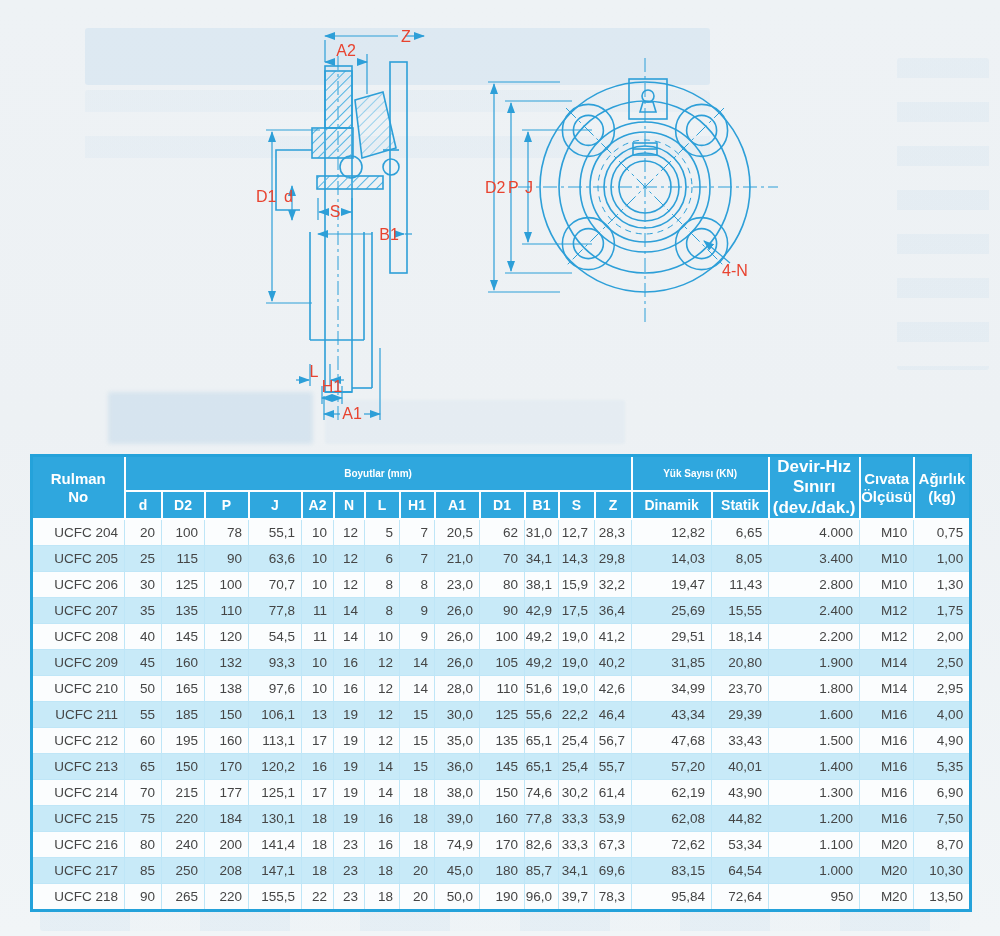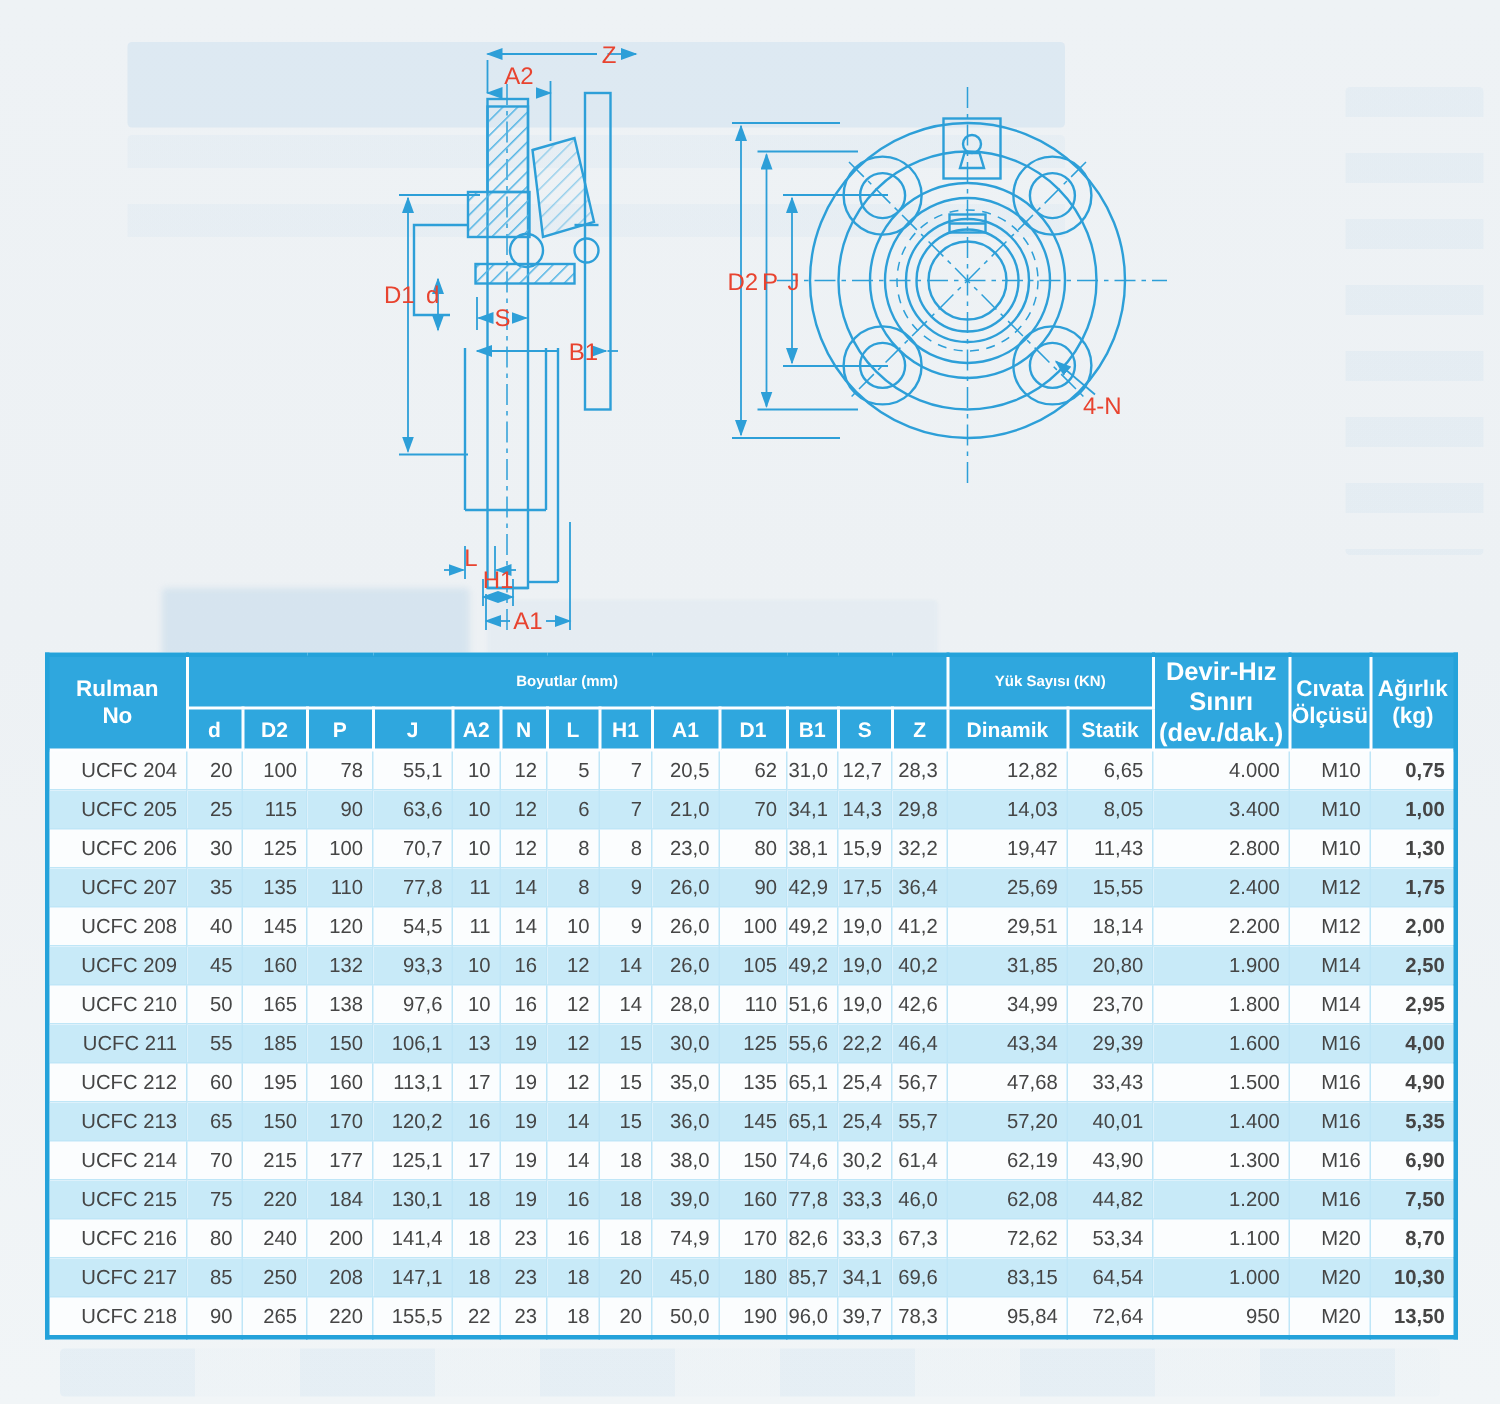--- a/index.html
+++ b/index.html
@@ -14,36 +14,36 @@
   .g-right{left:897px;top:58px;width:92px;height:312px;
      background:repeating-linear-gradient(180deg,rgba(175,208,232,.14) 0 20px,rgba(175,208,232,0) 20px 44px);}
   .g-logo{left:108px;top:392px;width:205px;height:52px;background:rgba(150,195,225,.26);filter:blur(2px);}
   .g-mid{left:325px;top:400px;width:300px;height:44px;background:rgba(170,205,232,.12);filter:blur(1px);}
   .g-bottom{left:40px;top:899px;width:920px;height:32px;
      background:repeating-linear-gradient(90deg,rgba(170,205,232,.16) 0 90px,rgba(170,205,232,.04) 90px 160px);}
   
   svg.drawing{position:absolute;left:0;top:0;}
   .dim-label{font:16px "Liberation Sans",sans-serif;fill:#e8432f;}
   
-  table.spec{position:absolute;left:30px;top:435px;width:939px;table-layout:fixed;
+  table.spec{position:absolute;left:30px;top:454px;width:939px;table-layout:fixed;
              border-collapse:collapse;border:3px solid #24a2da;background:#fbfdfe;}
   table.spec th{background:#2fa7de;color:#fff;font-weight:bold;border:2px solid #fdfeff;
                 text-align:center;vertical-align:middle;padding:0;}
   th.main{font-size:10px;height:32px;}
   th.tall{font-size:15px;white-space:pre-line;line-height:1.15;}
   th.devirh{font-size:17px;white-space:pre-line;line-height:1.2;margin-left:18px;}
   th.sub{background:#4cb4e4;font-size:14px;height:26px;}
   table.spec td{border:1px solid #bfe6f7;font-size:13.5px;color:#454545;text-align:right;
                 padding:0 6px 0 0;height:25px;white-space:nowrap;overflow:hidden;}
   tr.alt td{background:#c8eaf8;}
   td.name{text-align:left;font-weight:normal;color:#141414;font-size:14.5px;padding:0 0 0 6px;}
   td.load{padding-right:12px;}
   td.devir{padding-right:15px;}
   td.civ{padding-right:17px;}
-  td.agr{padding-right:9px;font-weight:bold;}
+  td.agr{padding-right:9px;}
 </style>
 </head>
 <body>
 
 <div class="page">
 
   <div class="ghost g-top"></div>
   <div class="ghost g-toprows"></div>
   <div class="ghost g-right"></div>
   <div class="ghost g-logo"></div>
@@ -491,21 +491,21 @@
           <td class="num">184</td>
           <td class="num">130,1</td>
           <td class="num">18</td>
           <td class="num">19</td>
           <td class="num">16</td>
           <td class="num">18</td>
           <td class="num">39,0</td>
           <td class="num">160</td>
           <td class="num">77,8</td>
           <td class="num">33,3</td>
-          <td class="num">46,0</td>
+          <td class="num">53,9</td>
           <td class="num load">62,08</td>
           <td class="num load">44,82</td>
           <td class="num devir">1.200</td>
           <td class="num civ">M16</td>
           <td class="num agr">7,50</td>
         </tr>
         <tr>
           <td class="name">UCFC 216</td>
           <td class="num">80</td>
           <td class="num">240</td>

